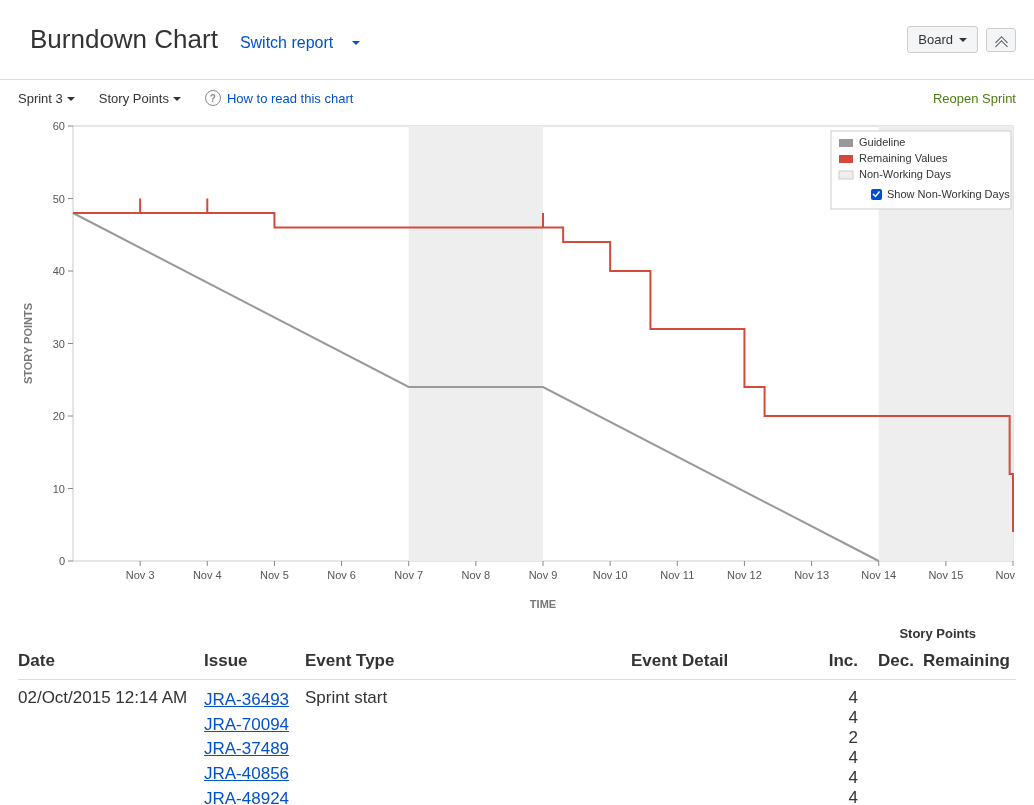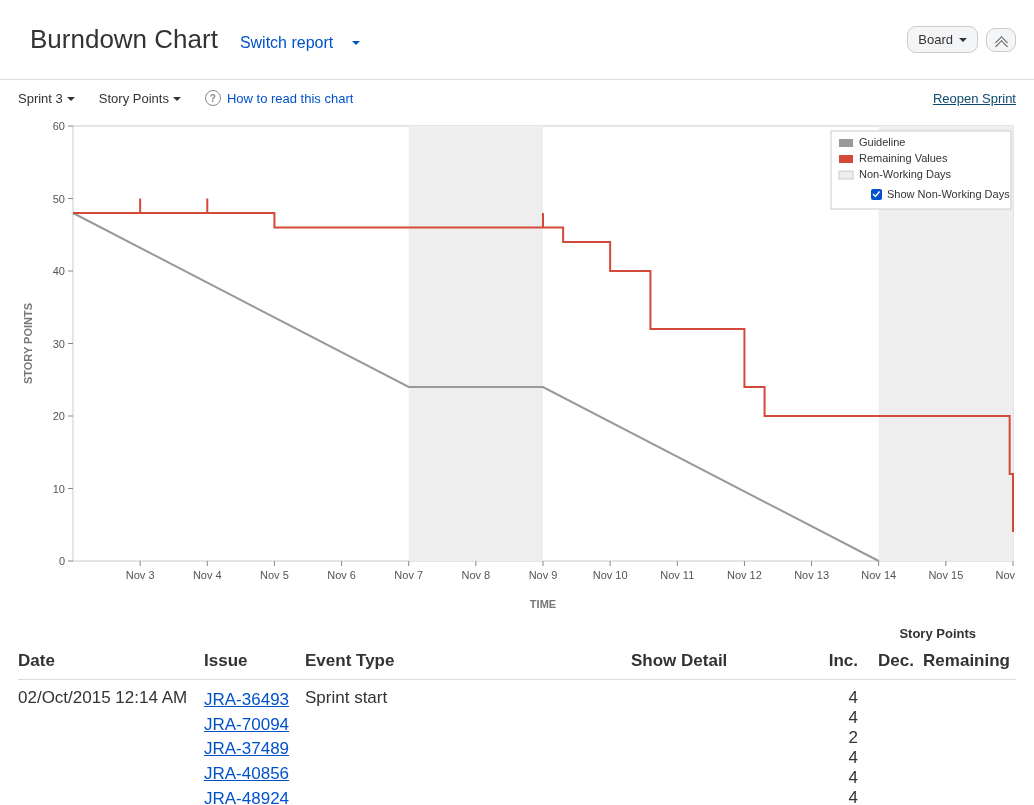--- a/index.html
+++ b/index.html
@@ -3,31 +3,31 @@
 <meta charset="utf-8">
 <style>
 html,body{margin:0;padding:0;font-family:-apple-system,BlinkMacSystemFont,"Segoe UI",Helvetica,Arial,sans-serif;color:#333;background:#fff;width:1034px;}
 a{color:#0052CC;text-decoration:none;}
 .header{display:flex;align-items:center;justify-content:space-between;padding:12px 18px 12px 18px;border-bottom:1px solid #ddd;}
 .hleft{display:flex;align-items:baseline;gap:10px;}
 h1.title{font-size:26px;font-weight:500;margin:12px;color:#333;}
 .switch{color:#0052CC;font-size:16px;display:inline-flex;align-items:center;gap:19px;}
 .chev-down{width:0;height:0;border-left:4px solid transparent;border-right:4px solid transparent;border-top:4px solid currentColor;display:inline-block;}
 .hright{display:flex;align-items:center;gap:8px;}
-.btn{background:#f4f5f7;border:1px solid #ccc;border-radius:9px;padding:5px 10px;font-size:13px;color:#333;display:inline-flex;align-items:center;gap:6px;cursor:pointer;}
+.btn{background:#f4f5f7;border:1px solid #ccc;border-radius:3px;padding:5px 10px;font-size:13px;color:#333;display:inline-flex;align-items:center;gap:6px;cursor:pointer;}
 .iconbtn{padding:5px 8px;}
 .double-up{display:inline-block;width:12px;height:12px;position:relative;}
 .double-up::before,.double-up::after{content:"";position:absolute;left:2px;width:8px;height:8px;border-left:1.5px solid #555;border-top:1.5px solid #555;transform:rotate(45deg);}
 .double-up::before{top:4px;}
 .double-up::after{top:8px;}
 .subbar{display:flex;align-items:flex-end;padding:10px 18px 10px 18px;gap:24px;font-size:13px;}
 .subbar .sel{color:#333;display:inline-flex;align-items:center;gap:4px;cursor:pointer;}
 .help{display:inline-flex;align-items:center;gap:6px;color:#0052CC;}
 .qmark{width:14px;height:14px;border:1.2px solid #888;color:#888;border-radius:50%;display:inline-flex;align-items:center;justify-content:center;font-size:10px;font-weight:600;}
-.reopen{margin-left:auto;color:#0c4a6e;cursor:pointer;text-decoration:underline;}
+.reopen{margin-left:auto;color:#4d7c0f;cursor:pointer;}
 .chartwrap{padding:0 18px 0 18px;}
 svg.chart{display:block;}
 .tablewrap{padding:10px 18px 0 18px;}
 .sphdr{text-align:right;font-weight:600;font-size:13px;padding-right:40px;margin-bottom:2px;}
 table{width:100%;border-collapse:collapse;font-size:17px;}
 th{text-align:left;font-weight:600;border-bottom:1px solid #ddd;padding:8px 6px 8px 0;}
 th.r{text-align:right;margin-top:32px;}
 td{vertical-align:top;padding:8px 6px 8px 0;border-top:1px solid #eee;}
 td.r{text-align:right;}
 .issuelist a{display:block;line-height:1.45;text-decoration:underline;}
@@ -135,21 +135,21 @@
 </div>
 
 <div class="tablewrap">
   <div class="sphdr">Story Points</div>
   <table>
     <thead>
       <tr>
         <th style="width:180px">Date</th>
         <th style="width:95px">Issue</th>
         <th style="width:320px">Event Type</th>
-        <th>Show Detail</th>
+        <th>Event Detail</th>
         <th class="r" style="width:50px">Inc.</th>
         <th class="r" style="width:50px">Dec.</th>
         <th class="r" style="width:90px">Remaining</th>
       </tr>
     </thead>
     <tbody id="tbody">
         <tr>
           <td>02/Oct/2015 12:14 AM</td>
           <td>
             <div class="issuelist">

